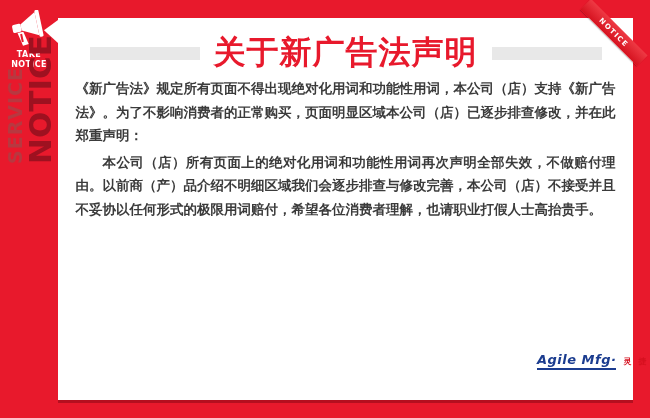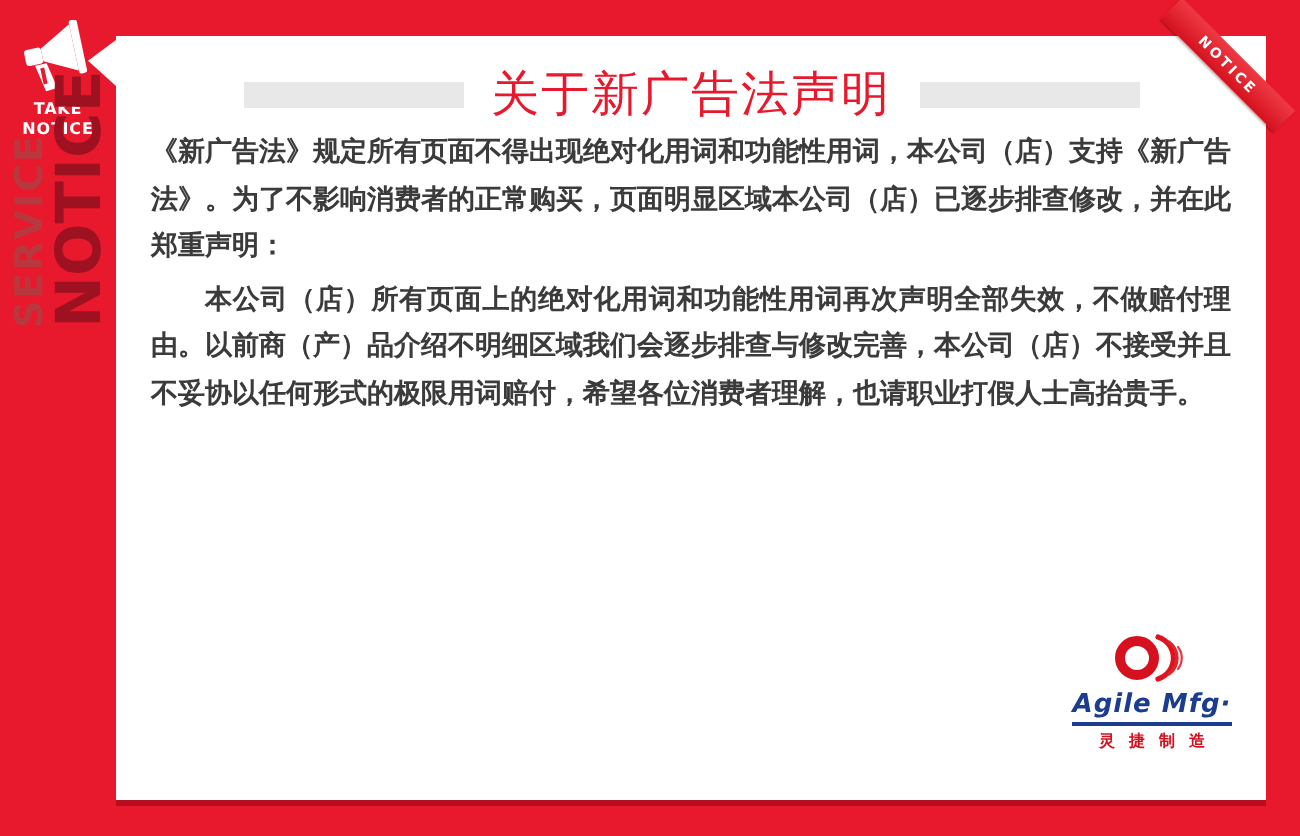--- a/index.html
+++ b/index.html
@@ -61,37 +61,37 @@
     color:#fff;font-size:7px;font-weight:bold;letter-spacing:1.5px;
     box-shadow:0 1px 1px rgba(0,0,0,.25);
   }
 
   
   .title-row{
     margin-top:13px;display:flex;align-items:center;justify-content:center;gap:14px;
   }
   .title-divider{width:110px;height:13px;background:var(--divider-gray);flex:0 0 auto;}
   .page-title{
-    color:var(--primary-red);font-size:24px;font-weight:normal;
+    color:var(--primary-red);font-size:32px;font-weight:bold;
     letter-spacing:1px;white-space:nowrap;
   }
 
   
   .body-text{
     margin:2px auto 0;width:540px;
     color:var(--text-dark);font-size:13.5px;font-weight:bold;
     line-height:23.5px;text-align:justify;
   }
   .body-text p{margin:0 0 3px 0;}
   .body-text p.indent{text-indent:2em;}
 
   
   .brand{
     position:absolute;right:18px;bottom:24px;width:78px;
-    display:flex;flex-direction:column;align-items:center;
+    display:flex;flex-direction:row;align-items:center;
   }
   .brand-mark{width:42px;height:30px;margin-bottom:1px;}
   .brand-name{
     color:var(--logo-blue);font-size:13px;font-weight:bold;font-style:italic;
     letter-spacing:.5px;border-bottom:2px solid var(--logo-blue);
     padding-bottom:1px;white-space:nowrap;
   }
   .brand-name-cn{
     margin-top:2px;color:var(--logo-red);font-size:8px;font-weight:bold;
     letter-spacing:7px;text-indent:7px;white-space:nowrap;

